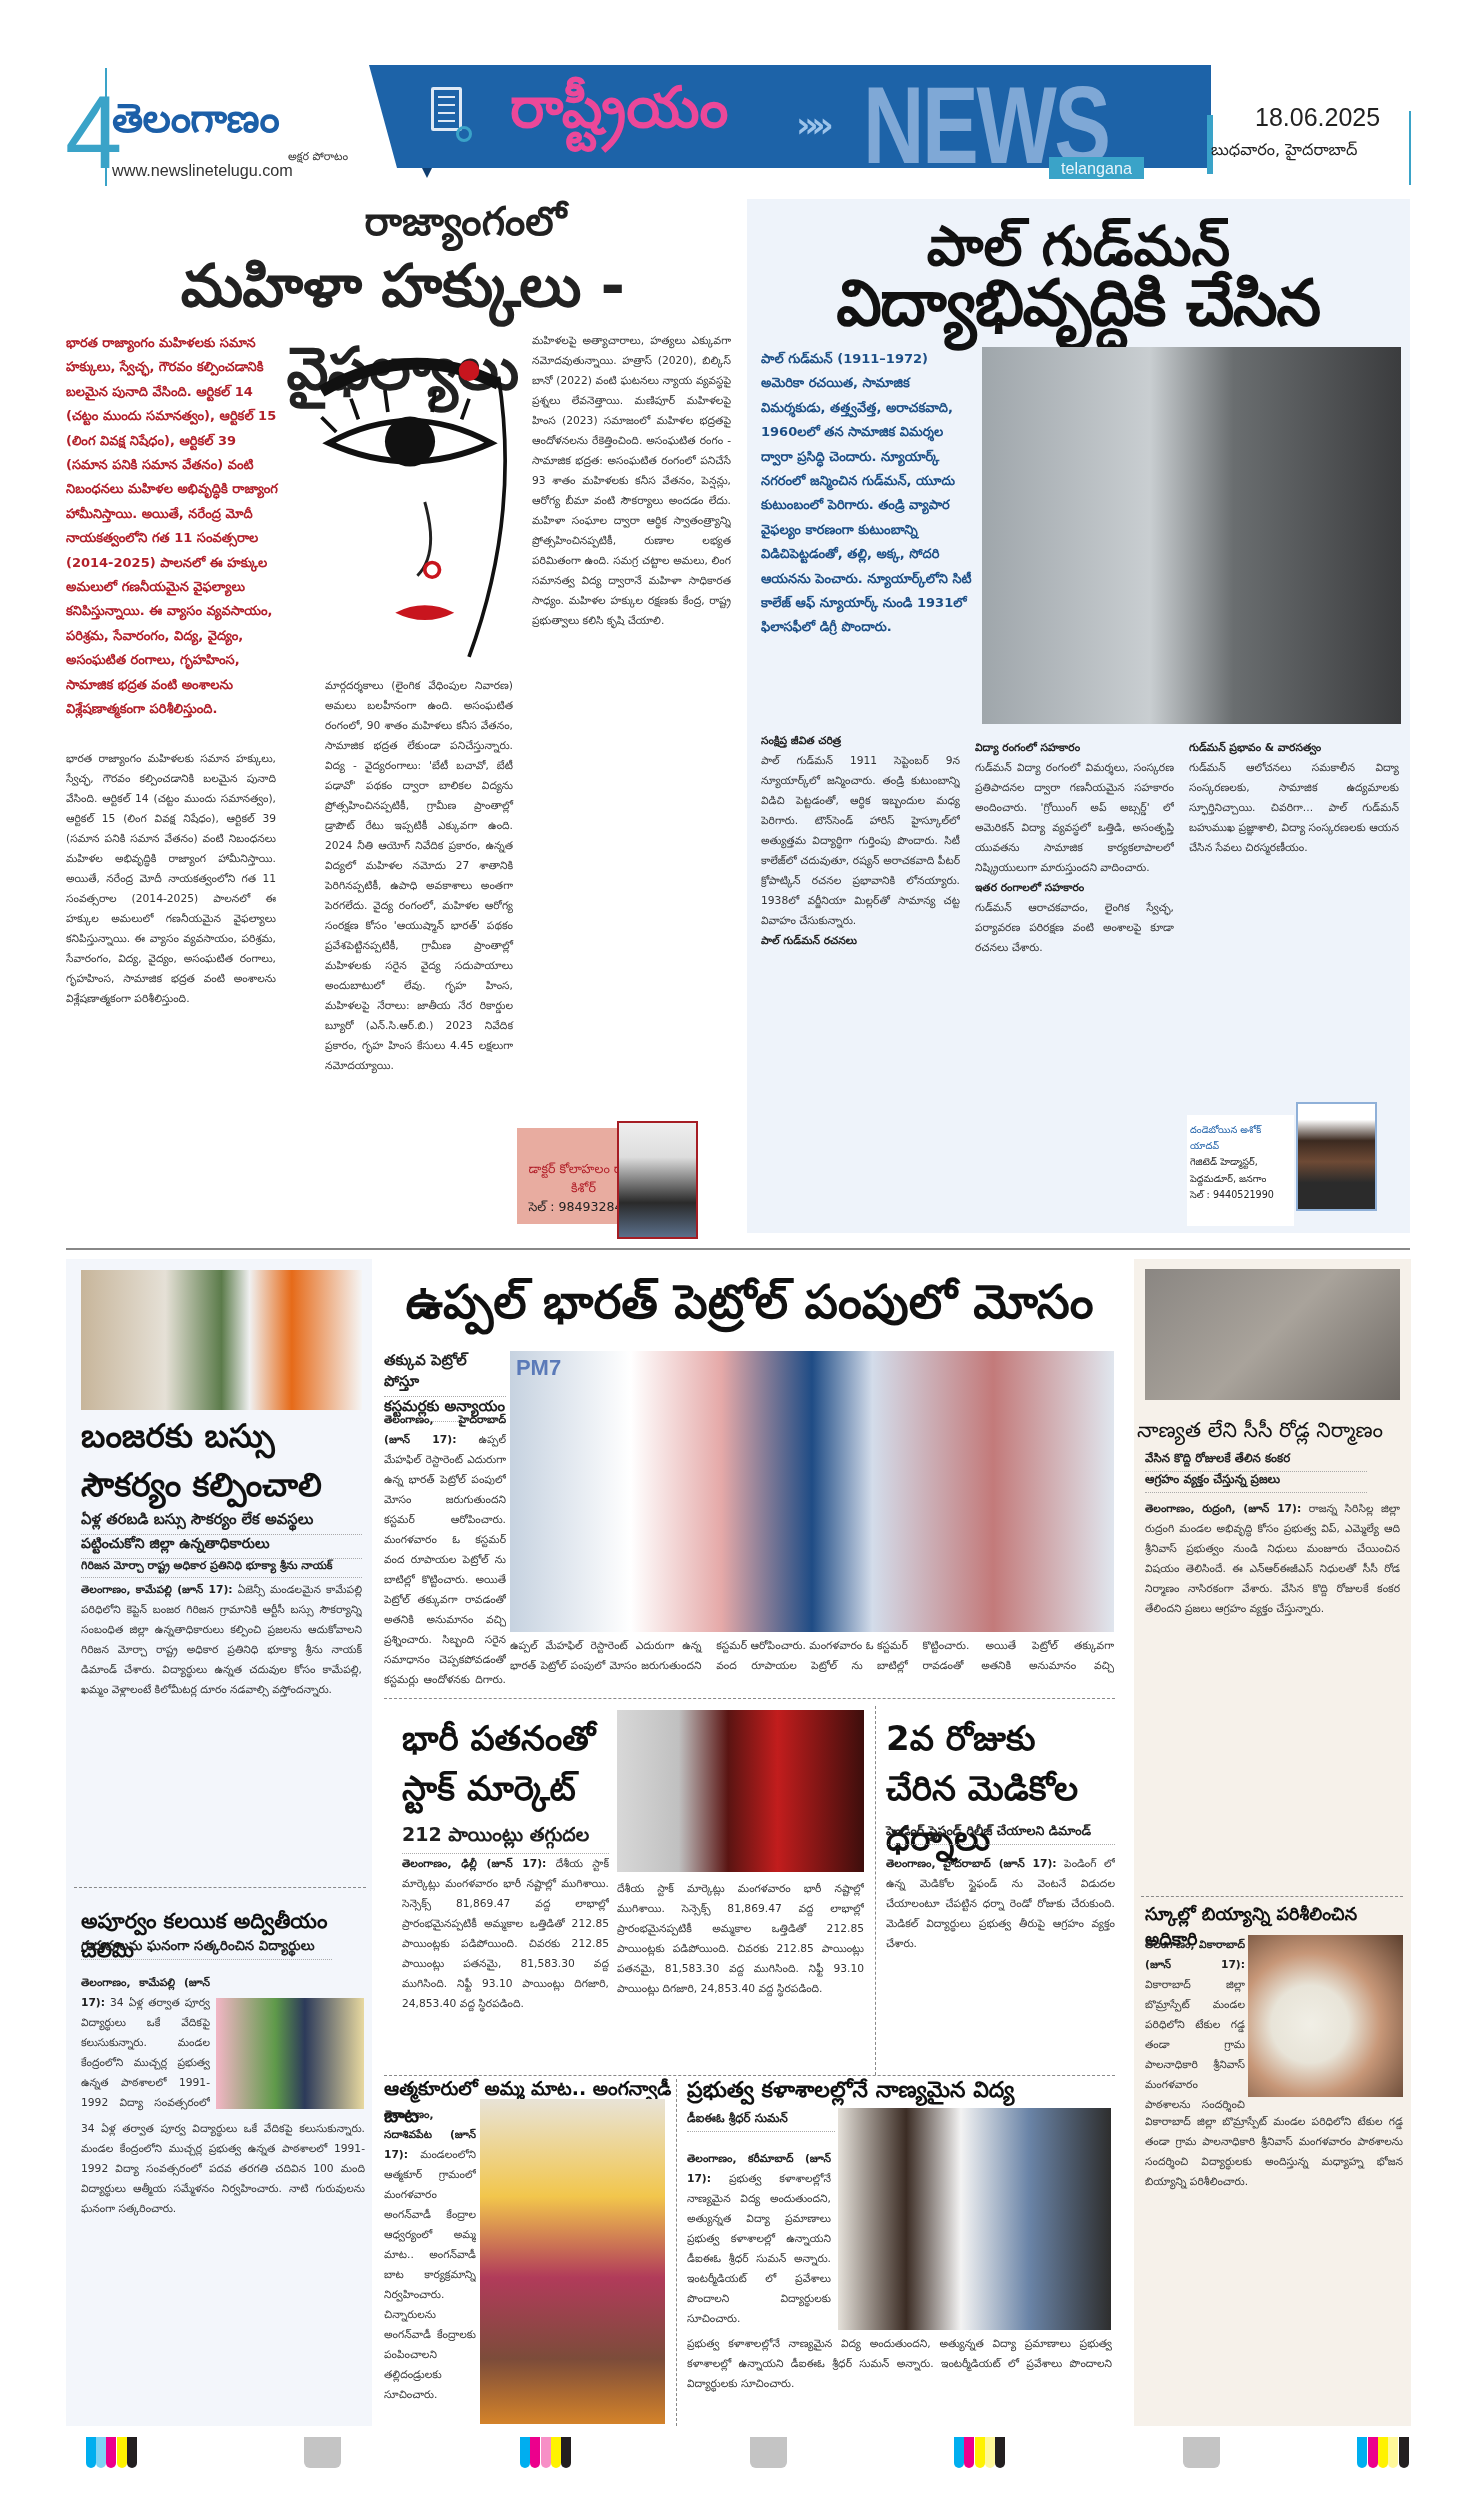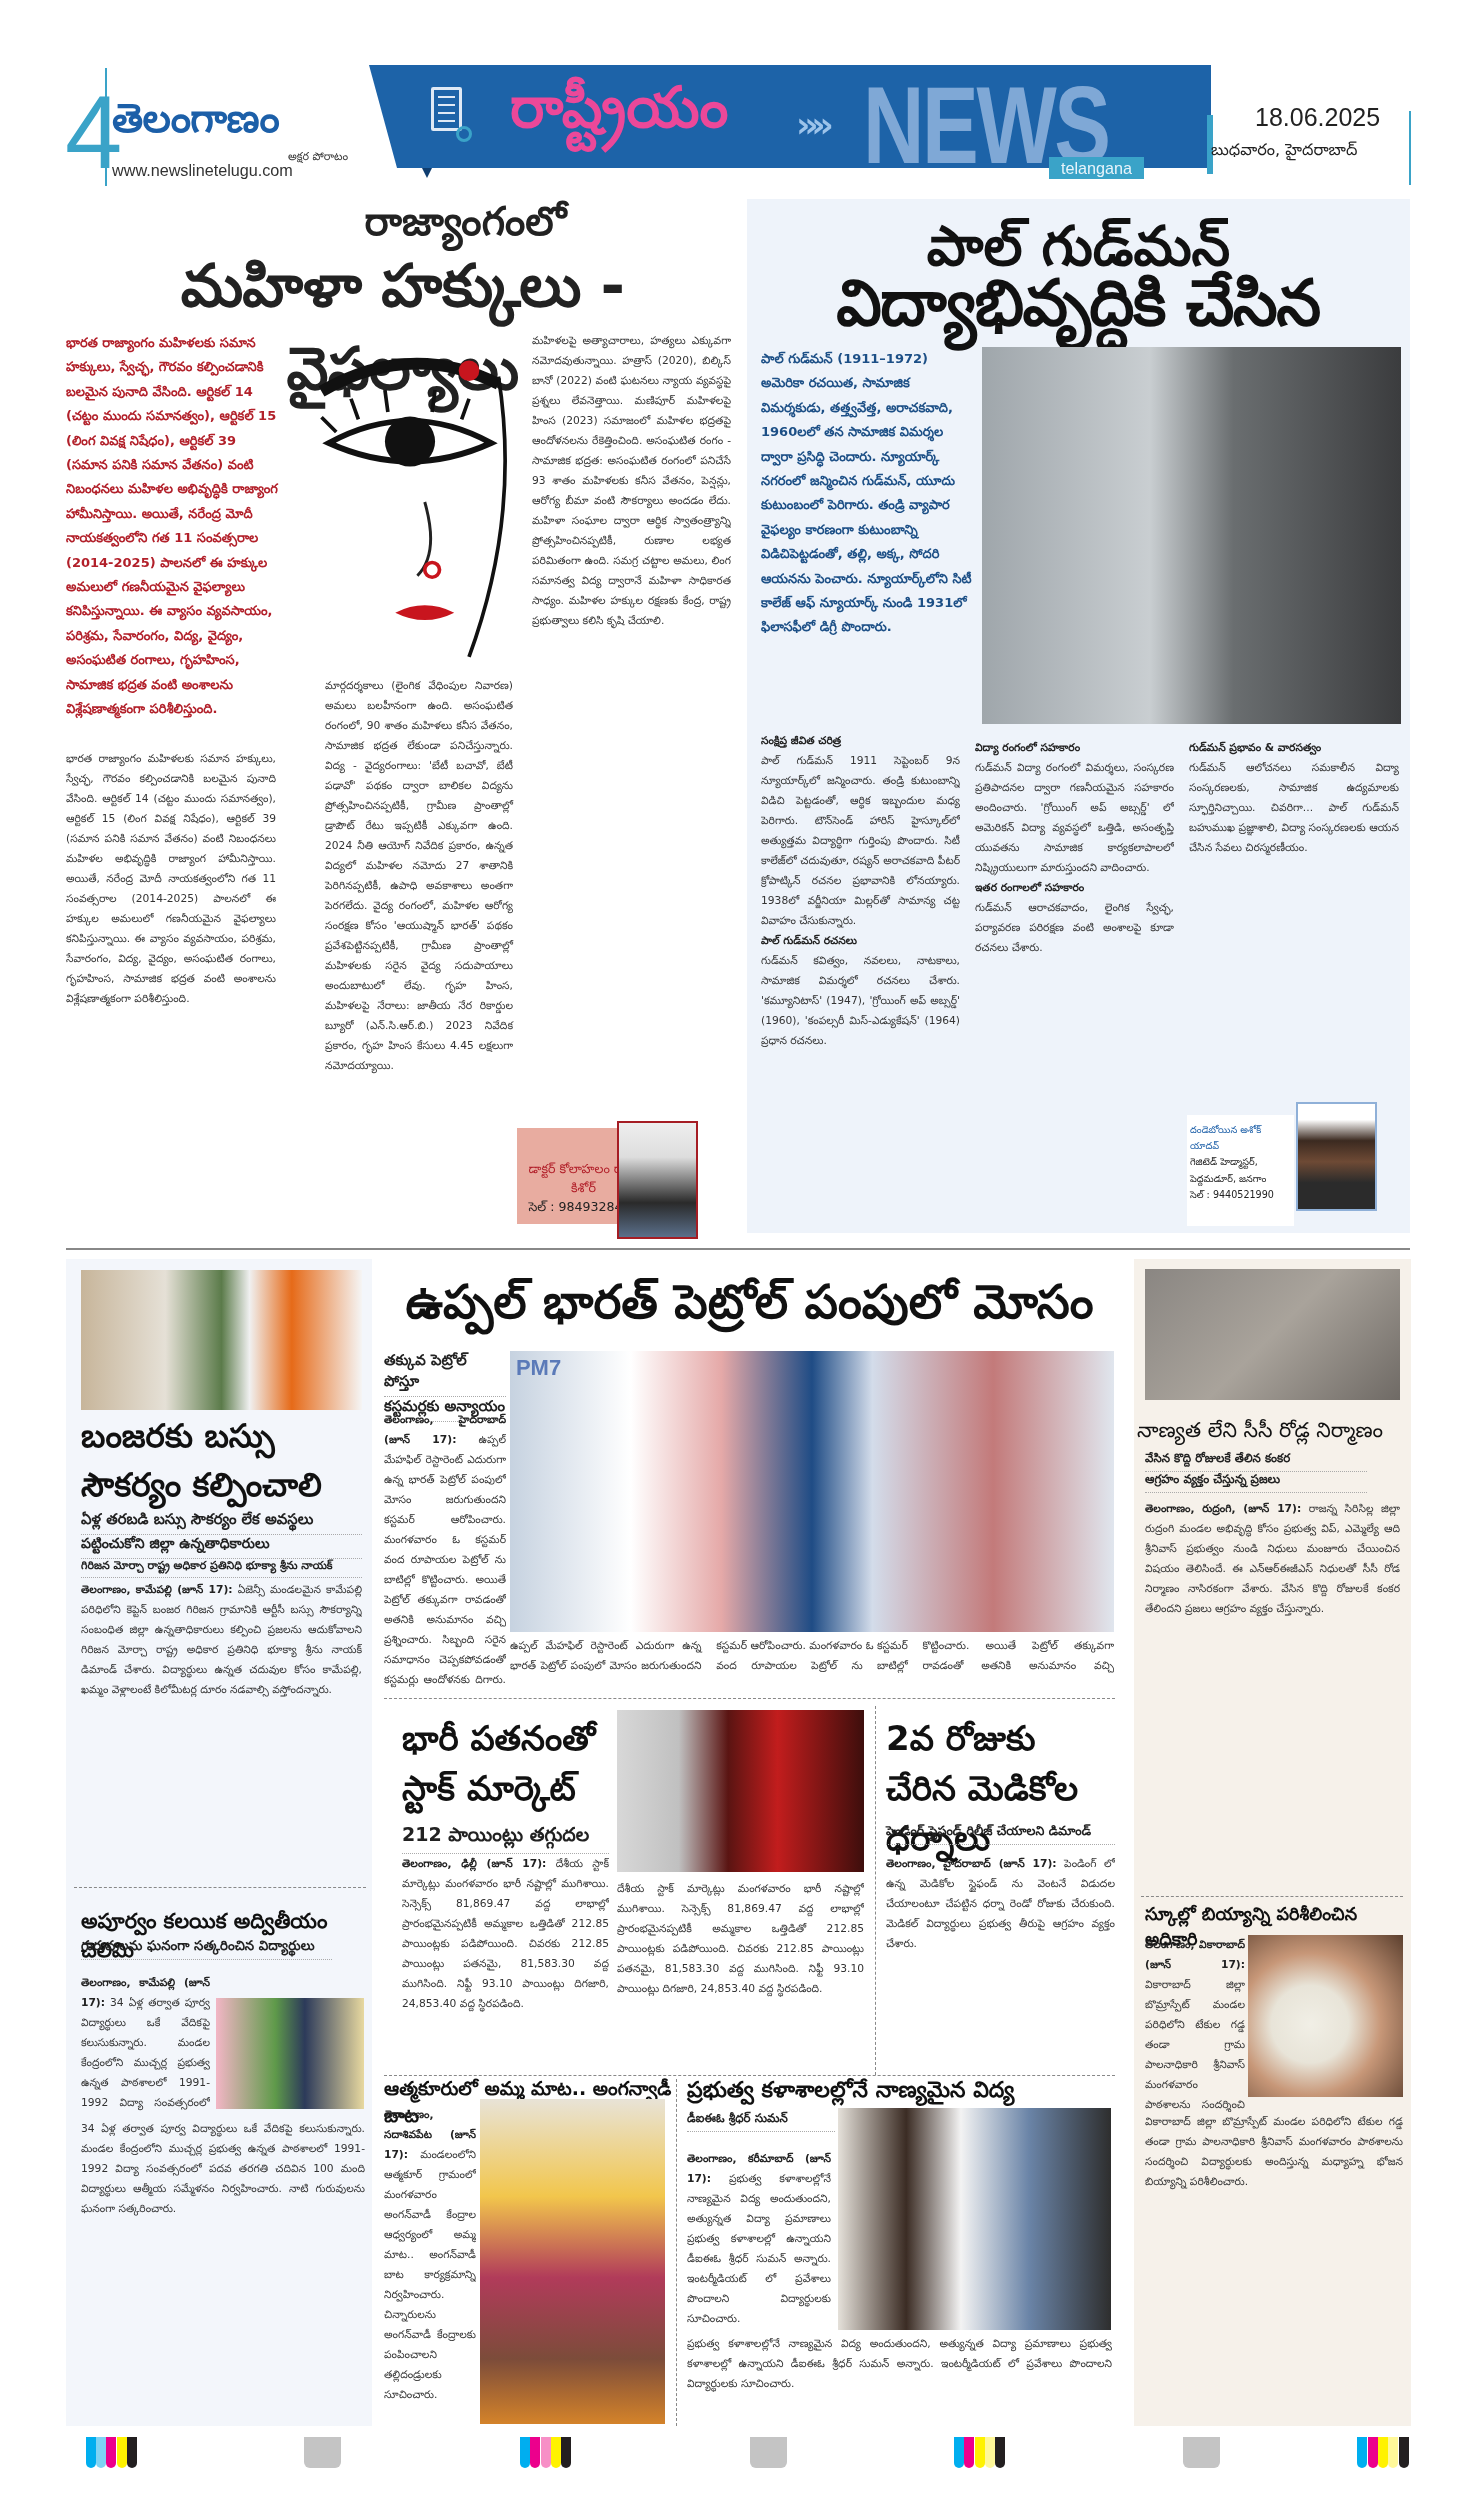--- a/index.html
+++ b/index.html
@@ -118,21 +118,20 @@
 
 <div class="abs paul-box"></div>
 <div class="abs paul-h-a">పాల్ గుడ్‌మన్</div>
 <div class="abs paul-h-b">విద్యాభివృద్ధికి చేసిన సేవలు</div>
 <div class="abs paul-intro">పాల్ గుడ్‌మన్ (1911–1972) అమెరికా రచయిత, సామాజిక విమర్శకుడు, తత్త్వవేత్త, అరాచకవాది, 1960లలో తన సామాజిక విమర్శల ద్వారా ప్రసిద్ధి చెందారు. న్యూయార్క్ నగరంలో జన్మించిన గుడ్‌మన్, యూదు కుటుంబంలో పెరిగారు. తండ్రి వ్యాపార వైఫల్యం కారణంగా కుటుంబాన్ని విడిచిపెట్టడంతో, తల్లి, అక్క, సోదరి ఆయనను పెంచారు. న్యూయార్క్‌లోని సిటీ కాలేజ్ ఆఫ్ న్యూయార్క్ నుండి 1931లో ఫిలాసఫీలో డిగ్రీ పొందారు.</div>
 <div class="abs paul-photo"></div>
 <div class="abs col" style="left:761px;top:731px;width:199px;height:487px;overflow:hidden">
   <div class="sh">సంక్షిప్త జీవిత చరిత్ర</div>
   <div>పాల్ గుడ్‌మన్ 1911 సెప్టెంబర్ 9న న్యూయార్క్‌లో జన్మించారు. తండ్రి కుటుంబాన్ని విడిచి పెట్టడంతో, ఆర్థిక ఇబ్బందుల మధ్య పెరిగారు. టౌన్‌సెండ్ హారిస్ హైస్కూల్‌లో అత్యుత్తమ విద్యార్థిగా గుర్తింపు పొందారు. సిటీ కాలేజ్‌లో చదువుతూ, రష్యన్ అరాచకవాది పీటర్ క్రోపాట్కిన్ రచనల ప్రభావానికి లోనయ్యారు. 1938లో వర్జీనియా మిల్లర్‌తో సామాన్య చట్ట వివాహం చేసుకున్నారు.</div>
   <div class="sh">పాల్ గుడ్‌మన్ రచనలు</div>
-  <div>గుడ్‌మన్ కవిత్వం, నవలలు, నాటకాలు, సామాజిక విమర్శలో రచనలు చేశారు. 'కమ్యూనిటాస్' (1947), 'గ్రోయింగ్ అప్ అబ్సర్డ్' (1960), 'కంపల్సరీ మిస్-ఎడ్యుకేషన్' (1964) ప్రధాన రచనలు.</div>
 </div>
 <div class="abs col" style="left:975px;top:738px;width:199px;height:487px;overflow:hidden">
   <div class="sh">విద్యా రంగంలో సహకారం</div>
   <div>గుడ్‌మన్ విద్యా రంగంలో విమర్శలు, సంస్కరణ ప్రతిపాదనల ద్వారా గణనీయమైన సహకారం అందించారు. 'గ్రోయింగ్ అప్ అబ్సర్డ్' లో అమెరికన్ విద్యా వ్యవస్థలో ఒత్తిడి, అసంతృప్తి యువతను సామాజిక కార్యకలాపాలలో నిష్క్రియులుగా మారుస్తుందని వాదించారు.</div>
   <div class="sh">ఇతర రంగాలలో సహకారం</div>
   <div>గుడ్‌మన్ ఆరాచకవాదం, లైంగిక స్వేచ్ఛ, పర్యావరణ పరిరక్షణ వంటి అంశాలపై కూడా రచనలు చేశారు.</div>
 </div>
 <div class="abs col" style="left:1189px;top:738px;width:210px;height:362px;overflow:hidden">
   <div class="sh">గుడ్‌మన్ ప్రభావం &amp; వారసత్వం</div>
   <div>గుడ్‌మన్ ఆలోచనలు సమకాలీన విద్యా సంస్కరణలకు, సామాజిక ఉద్యమాలకు స్ఫూర్తినిచ్చాయి. చివరిగా... పాల్ గుడ్‌మన్ బహుముఖ ప్రజ్ఞాశాలి, విద్యా సంస్కరణలకు ఆయన చేసిన సేవలు చిరస్మరణీయం.</div>

